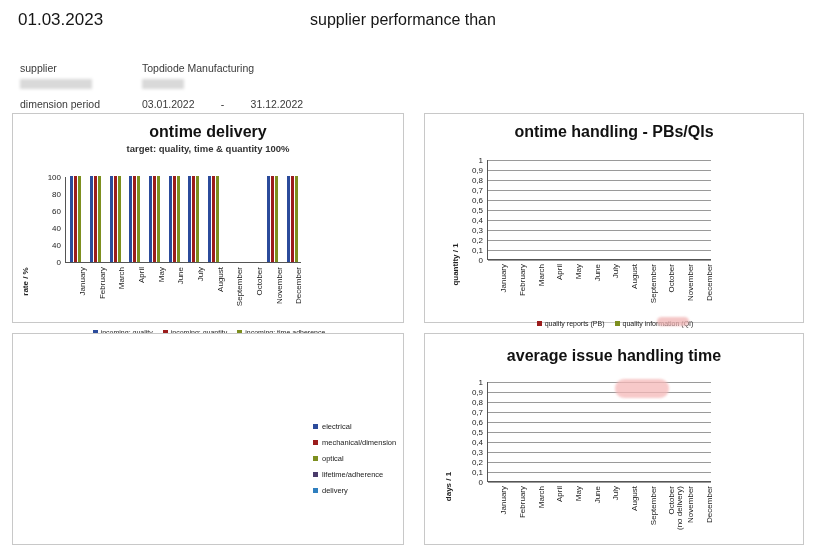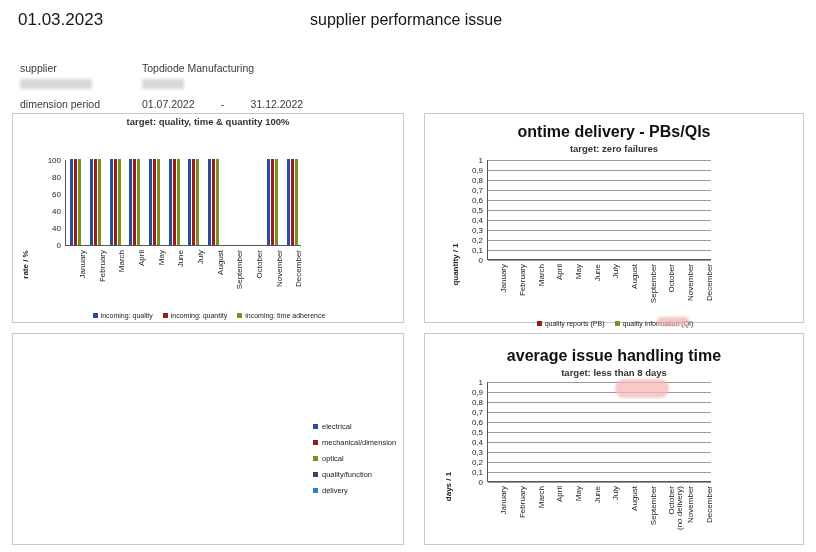--- a/index.html
+++ b/index.html
@@ -208,44 +208,45 @@
   .redact-blob.small {
     background: #f1b4b4;
     border-radius: 6px;
   }
 </style>
 </head>
 <body>
 
 <div id="page-header">
   <div id="doc-date">01.03.2023</div>
-  <div id="doc-title">supplier performance issue</div>
+  <div id="doc-title">supplier performance than</div>
 </div>
 
 <div id="meta-block">
   <div class="meta-row">
     <span class="meta-label">supplier</span>
     <span class="meta-value">Topdiode Manufacturing</span>
   </div>
   <div class="meta-row">
     <span class="meta-label"><span class="meta-value redacted" style="width:72px">supplier no.</span></span>
     <span class="meta-value redacted" style="width:42px">12345</span>
   </div>
   <div class="meta-row" style="margin-top:4px">
     <span class="meta-label">dimension period</span>
-    <span class="meta-value">01.07.2022</span>
+    <span class="meta-value">03.01.2022</span>
     <span class="meta-dash">-</span>
     <span class="meta-value">31.12.2022</span>
   </div>
 </div>
 
 <div class="panel" id="panel-ontime-delivery">
+  <div class="panel-title">ontime delivery</div>
   <div class="panel-subtitle">target: quality, time &amp; quantity 100%</div>
 
-  <div class="plot-wrap" style="left:0; top:46px; width:392px; height:160px;">
+  <div class="plot-wrap" style="left:0; top:63px; width:392px; height:160px;">
 
     <div class="y-axis-title" style="left:-2px; top:100px; transform: rotate(-90deg);">rate / %</div>
 
     <div class="y-ticks" style="left:18px; top:0; width:30px; height:85px;">
       <div class="y-tick" style="top:0px">100</div>
       <div class="y-tick" style="top:17px">80</div>
       <div class="y-tick" style="top:34px">60</div>
       <div class="y-tick" style="top:51px">40</div>
       <div class="y-tick" style="top:68px">40</div>
       <div class="y-tick" style="top:85px">0</div>
@@ -340,22 +341,21 @@
       </span>
       <span class="legend-item">
         <span class="legend-swatch" style="background:#7d8f1f"></span>
         <span>incoming: time adherence</span>
       </span>
     </div>
   </div>
 </div>
 
 <div class="panel" id="panel-ontime-pbqi">
-  <div class="panel-title">ontime delivery - PBs/QIs</div>
-  <div class="panel-subtitle">target: zero failures</div>
+  <div class="panel-title">ontime handling - PBs/QIs</div>
 
   <div class="plot-wrap" style="left:0; top:46px; width:380px; height:160px;">
     <div class="y-axis-title" style="left:9px; top:100px; transform: rotate(-90deg);">quantity / 1</div>
 
     <div class="y-ticks" id="yt-pbqi" style="left:34px; top:0; width:24px; height:100px;">
         <div class="y-tick" style="top: 0px;">1</div>
         <div class="y-tick" style="top: 10px;">0,9</div>
         <div class="y-tick" style="top: 20px;">0,8</div>
         <div class="y-tick" style="top: 30px;">0,7</div>
         <div class="y-tick" style="top: 40px;">0,6</div>
@@ -420,32 +420,31 @@
     <span class="legend-item">
       <span class="legend-swatch" style="background:#9b1c1c"></span>
       <span>mechanical/dimension</span>
     </span>
     <span class="legend-item">
       <span class="legend-swatch" style="background:#7d8f1f"></span>
       <span>optical</span>
     </span>
     <span class="legend-item">
       <span class="legend-swatch" style="background:#4a3b6b"></span>
-      <span>quality/function</span>
+      <span>lifetime/adherence</span>
     </span>
     <span class="legend-item">
       <span class="legend-swatch" style="background:#2f7fbf"></span>
       <span>delivery</span>
     </span>
   </div>
 </div>
 
 <div class="panel" id="panel-issue-time">
   <div class="panel-title" style="margin-top:13px">average issue handling time</div>
-  <div class="panel-subtitle">target: less than 8 days</div>
 
   <div class="plot-wrap" style="left:0; top:48px; width:380px; height:160px;">
     <div class="y-axis-title" style="left:9px; top:100px; transform: rotate(-90deg);">days / 1</div>
 
     <div class="y-ticks" id="yt-issue" style="left:34px; top:0; width:24px; height:100px;">
         <div class="y-tick" style="top: 0px;">1</div>
         <div class="y-tick" style="top: 10px;">0,9</div>
         <div class="y-tick" style="top: 20px;">0,8</div>
         <div class="y-tick" style="top: 30px;">0,7</div>
         <div class="y-tick" style="top: 40px;">0,6</div>

